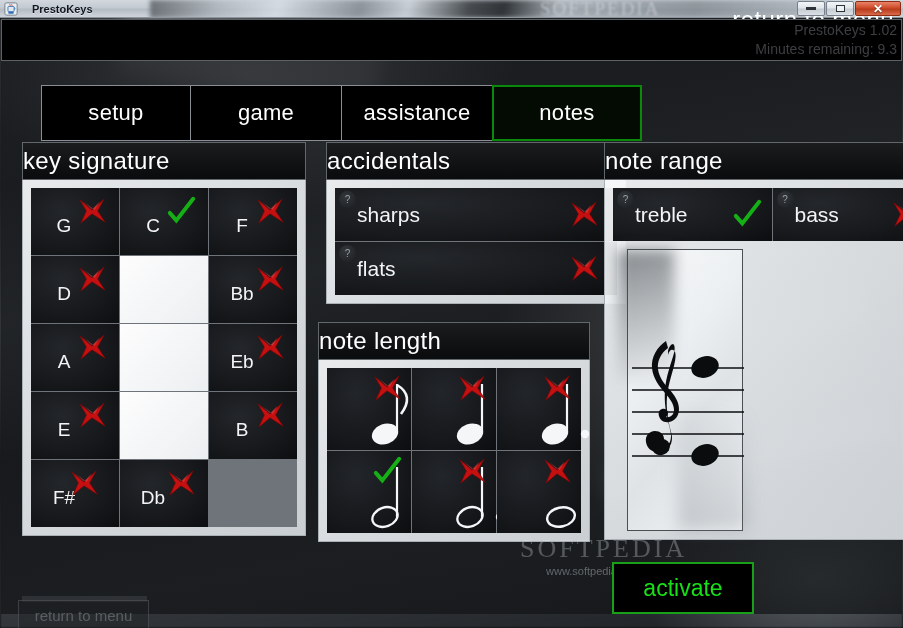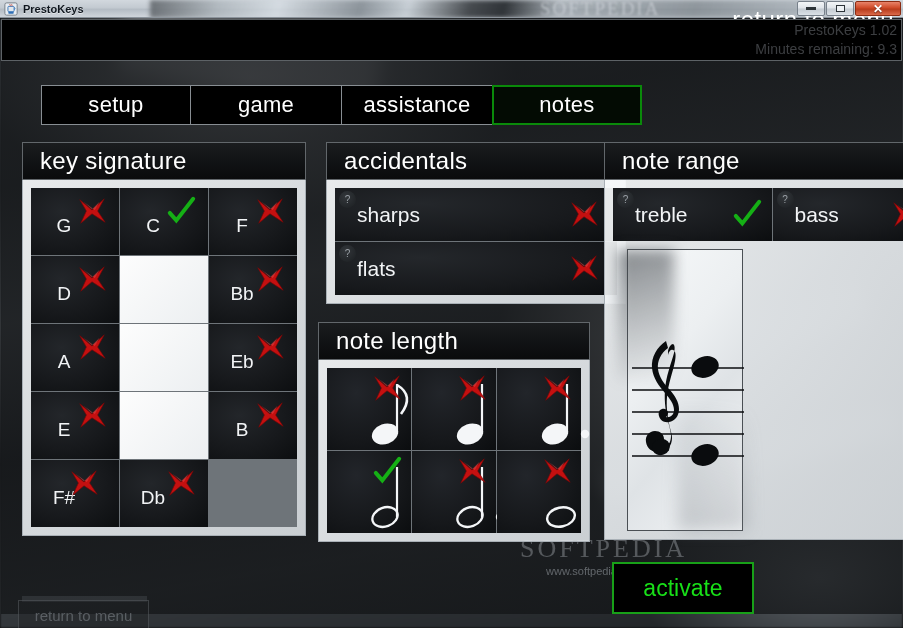--- a/index.html
+++ b/index.html
@@ -49,21 +49,21 @@
     filter: blur(1.1px);
     white-space: nowrap;
   }
   .tb-icon {
     position: relative; z-index: 3;
     margin-left: 4px; width: 14px; height: 14px;
     display: flex; align-items: center; justify-content: center;
   }
   .tb-title {
     position: relative; z-index: 3;
-    margin-left: 5px;
+    margin-left: 14px;
     font-size: 11px; font-weight: bold; color: #10171f;
     text-shadow: 0 1px 0 rgba(255,255,255,.55);
     white-space: nowrap;
   }
   .wbtns { position: absolute; right: 2px; top: 1px; display: flex; z-index: 5; }
   .wbtn {
     width: 28px; height: 15px; margin-left: 1px;
     border: 1px solid #77808a;
     border-radius: 2px;
     display: flex; align-items: center; justify-content: center;
@@ -121,21 +121,21 @@
 
   .bodyarea {
     position: absolute; left: 1px; top: 61px; width: 901px; height: 553px;
     background: linear-gradient(to bottom, rgba(22,24,26,.78), rgba(18,20,22,.72));
     z-index: 3;
   }
 
   
   .tabs {
     position: absolute; left: 42px; top: 85px; z-index: 6;
-    display: flex; height: 40px;
+    display: flex; height: 56px;
   }
   .tab {
     background: #000;
     border: 1px solid #888e93;
     margin-left: -1px;
     display: flex; align-items: center; justify-content: center;
     color: #fff; font-size: 22px; letter-spacing: .3px;
     padding: 0 14px;
   }
   .tab.w1 { width: 150px; }
@@ -146,21 +146,20 @@
     background: #030b03;
   }
 
   
   .panel { position: absolute; z-index: 6; }
   .panel-head {
     height: 38px;
     background: linear-gradient(to bottom, #1a1c1e 0%, #111315 52%, #0a0b0c 100%);
     border: 1px solid #62676b;
     display: flex; align-items: center;
-    padding-left: 17px;
     color: #fff; font-size: 24px; letter-spacing: .3px;
   }
   .panel-body {
     background: linear-gradient(135deg, rgba(248,250,251,.93) 0%, rgba(236,240,243,.90) 45%, rgba(226,231,235,.88) 100%);
     border: 1px solid #a9b0b6;
     border-top: none;
     padding: 8px;
   }
 
   

